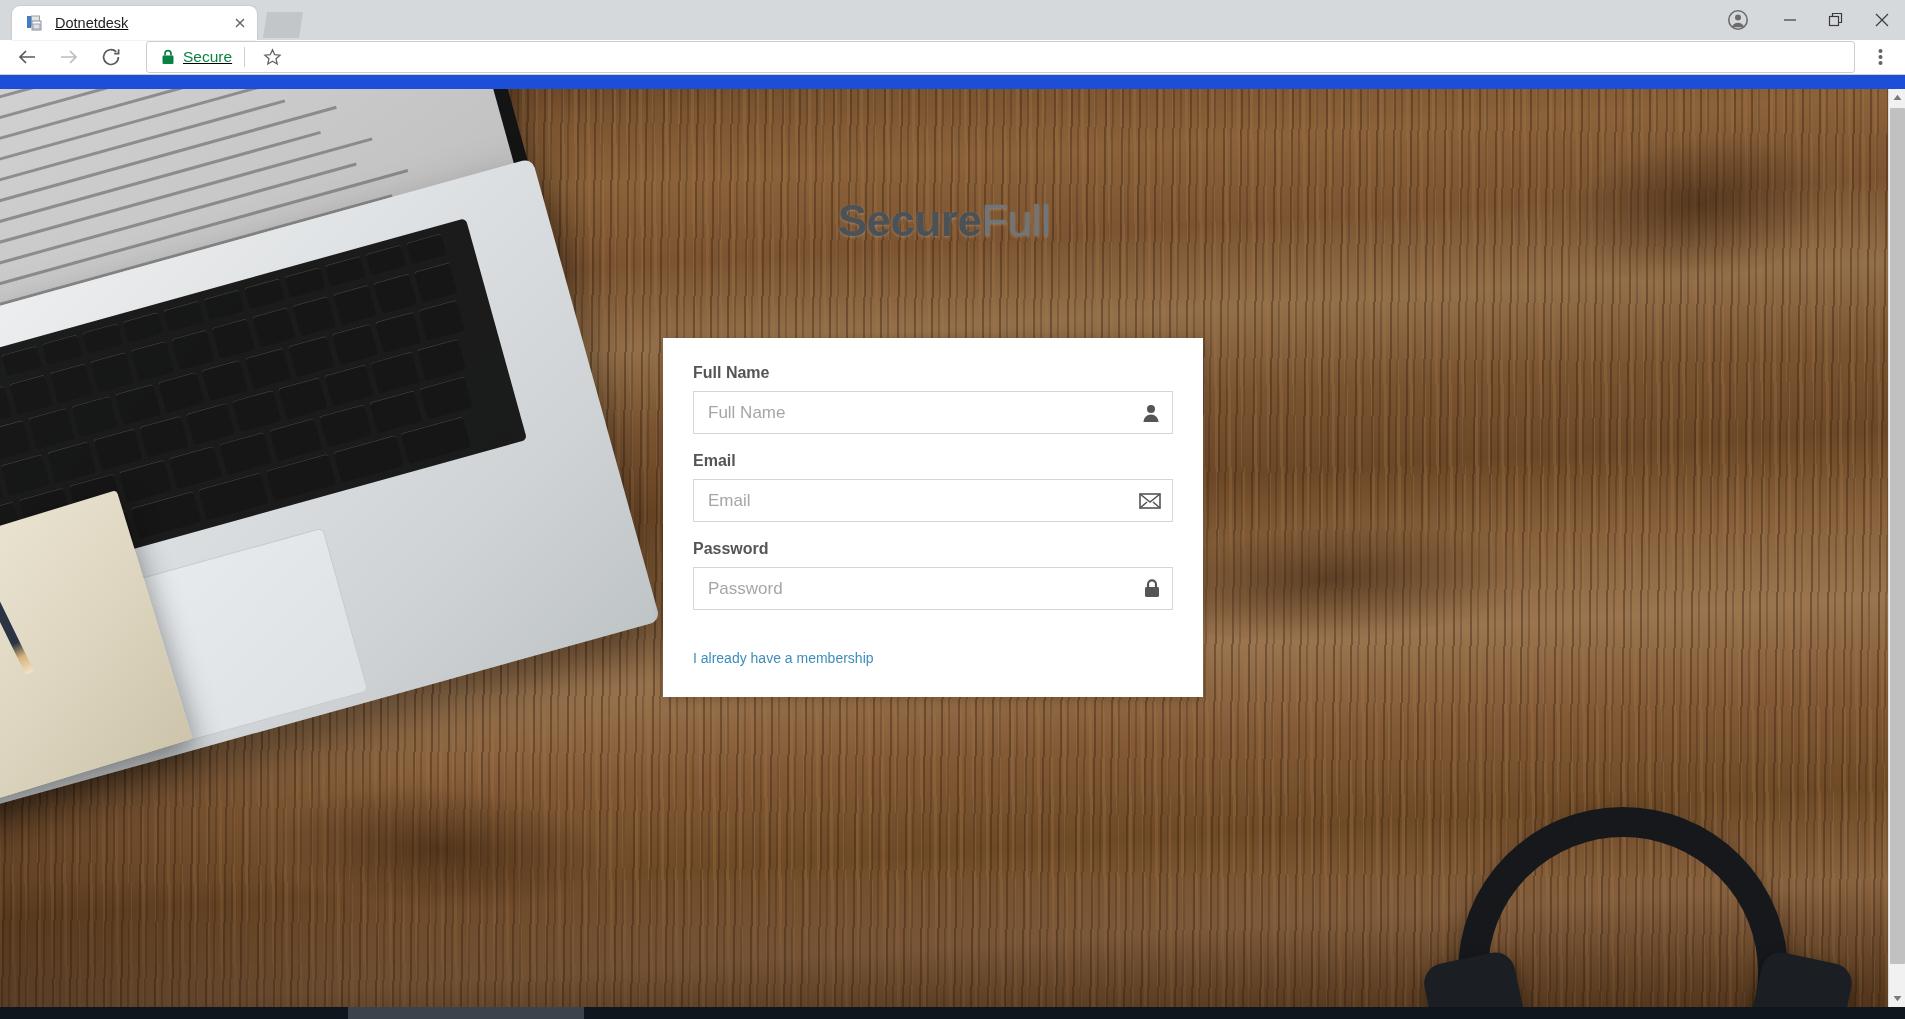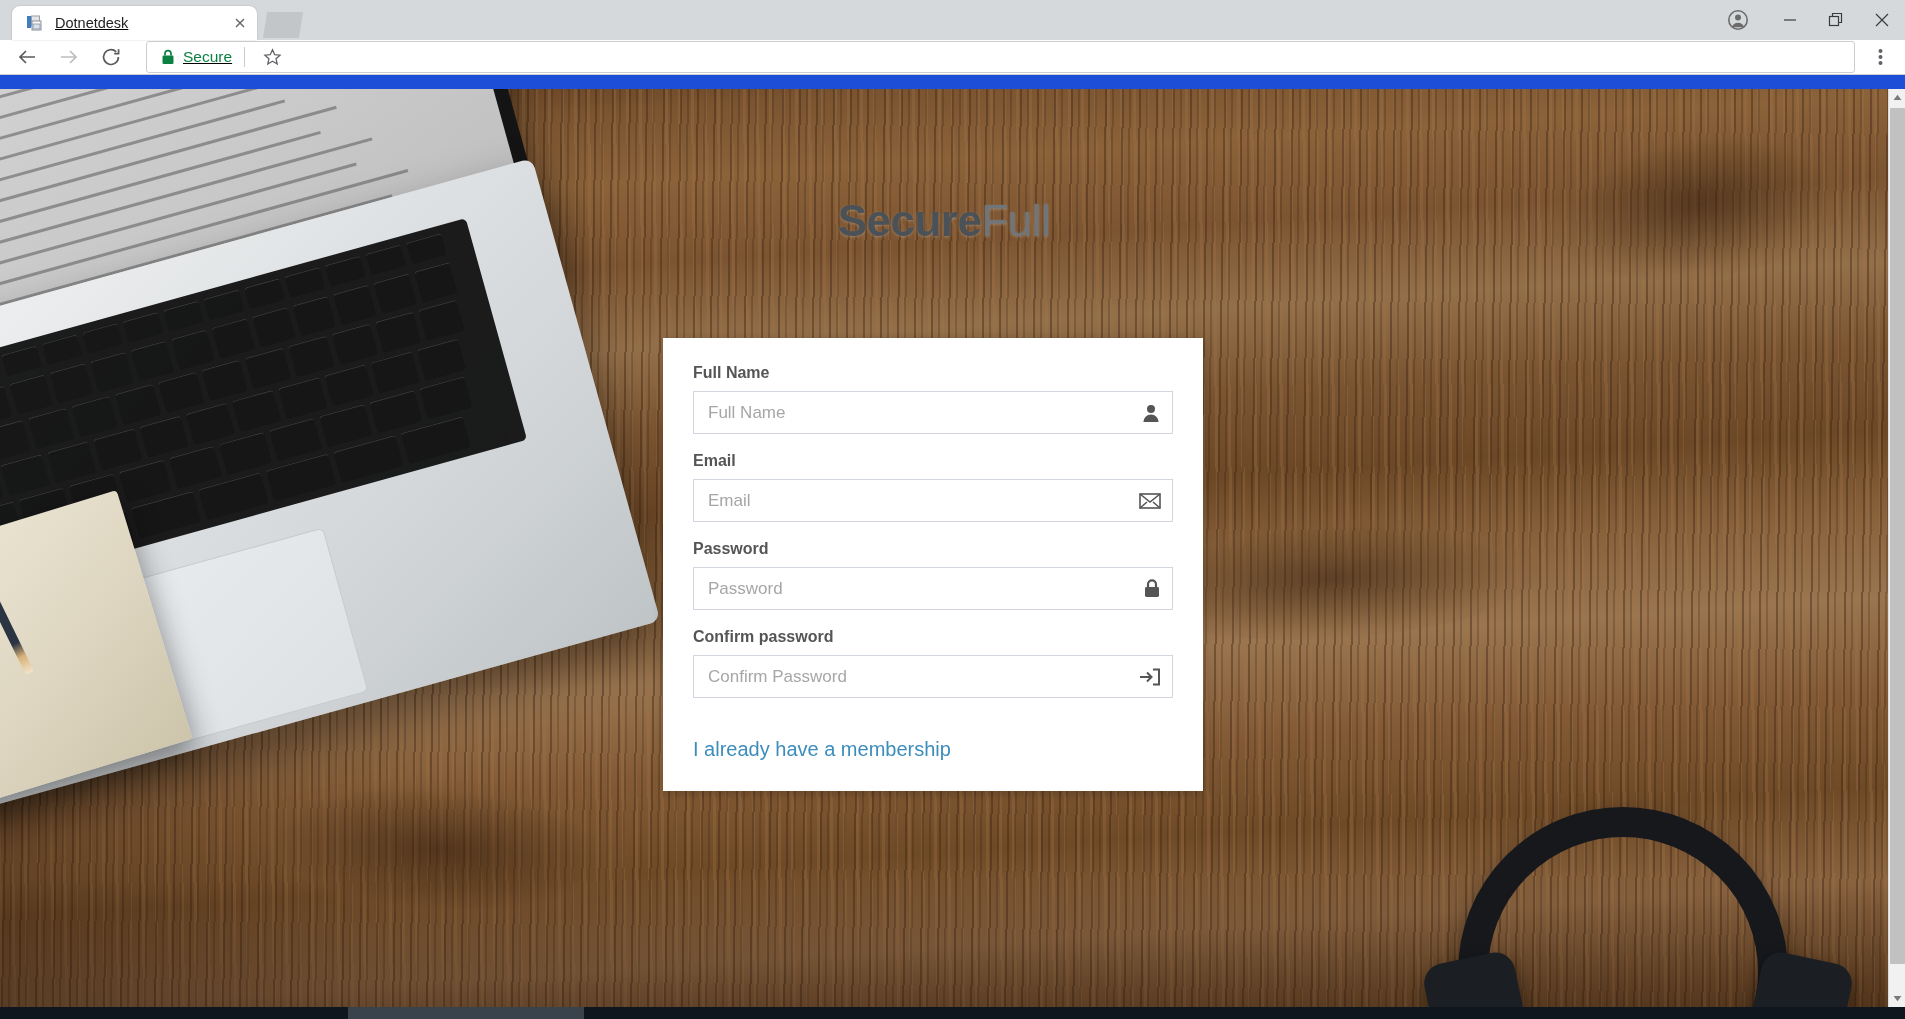--- a/index.html
+++ b/index.html
@@ -222,21 +222,21 @@
   .row-actions {
     display: flex; justify-content: flex-end; margin-top: 24px;
   }
   .btn-register {
     background: #3c8dbc; border: 1px solid #367fa9; color: #fff;
     font-size: 17px; padding: 11px 26px; cursor: pointer;
     font-family: "Liberation Sans", sans-serif; border-radius: 2px;
   }
   .member-link {
     display: inline-block; margin-top: 22px;
-    color: #3c8dbc; font-size: 20px; text-decoration: none; cursor: pointer;
+    color: #3c8dbc; font-size: 14px; text-decoration: none; cursor: pointer;
   }
 
   
   .scrollbar {
     position: absolute; right: 0; top: 89px;
     width: 17px; height: 918px; background: #f1f1f1;
     border-left: 1px solid #dcdcdc;
   }
   .sb-arrow {
     position:absolute; left:0; width:17px; height:17px;
@@ -496,32 +496,20 @@
             <input type="password" placeholder="Password" style="">
             <span class="input-icon">
               <svg width="18" height="20" viewBox="0 0 18 20">
                 <rect x="2" y="8" width="14" height="10" rx="1.4" fill="#555"></rect>
                 <path d="M5 8V5.4a4 4 0 0 1 8 0V8" fill="none" stroke="#555" stroke-width="2.2"></path>
               </svg>
             </span>
           </div>
         </div>
 
-        <div class="field">
-          <label class="field-label">Confirm password</label>
-          <div class="input-wrap">
-            <input type="password" placeholder="Confirm Password" style="">
-            <span class="input-icon">
-              <svg width="22" height="20" viewBox="0 0 22 20" fill="none" stroke="#555" stroke-width="2">
-                <path d="M1 10h11M8 5.5l4.5 4.5L8 14.5" stroke-linejoin="miter"></path>
-                <path d="M14 2.5h6v15h-6"></path>
-              </svg>
-            </span>
-          </div>
-        </div>
 
 
         <a class="member-link">I already have a membership</a>
       </div>
 
     </div>
   </div>
 
   <div class="scrollbar">
     <div class="sb-arrow up">

